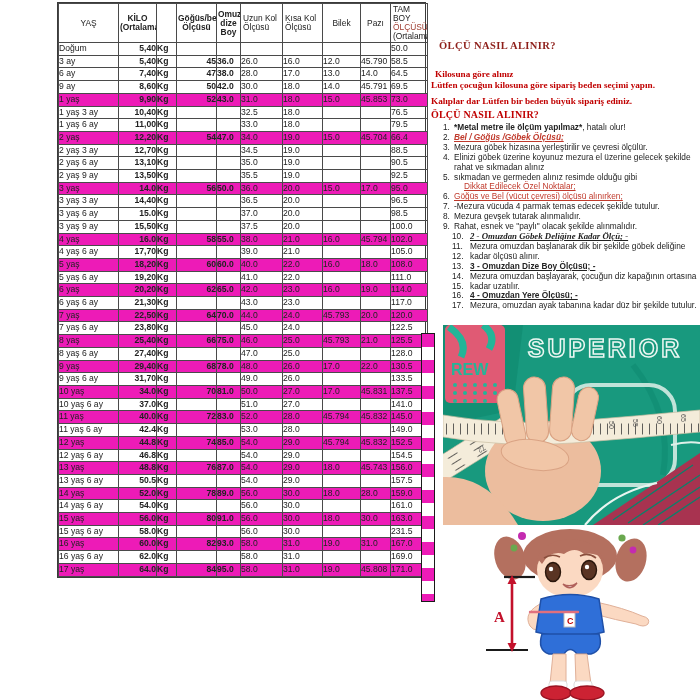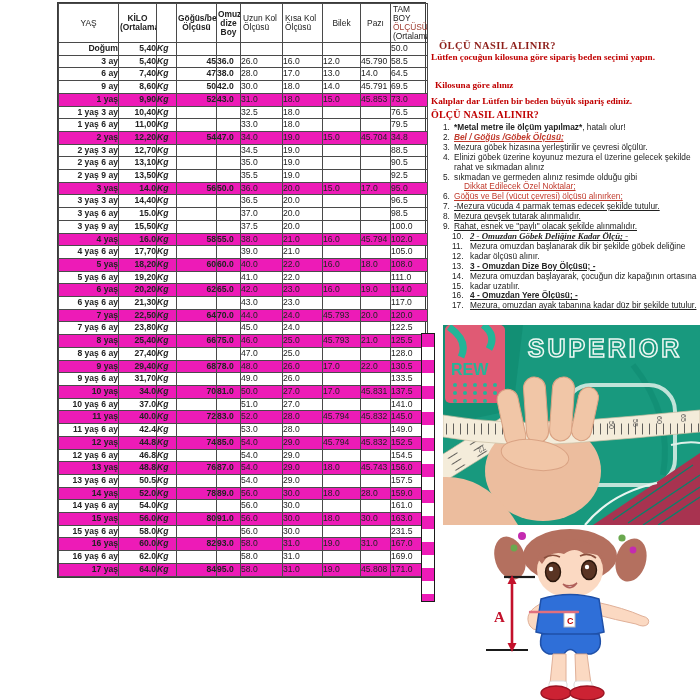--- a/index.html
+++ b/index.html
@@ -23,23 +23,23 @@
   }
   table.size thead th{
     height:32px;font-size:8.4px;line-height:9px;text-align:center;
     font-weight:normal;white-space:normal;padding:1px;vertical-align:middle;
   }
   table.size thead th.bold{font-weight:bold;}
   table.size thead th.left{text-align:left;padding-left:2px;}
   .hdr-red{color:#9e3b2f;}
   .hdr-sm{font-size:7.6px;}
   table.size tbody td{height:11.7px;line-height:11.7px;padding:0;}
-  td.c0{text-align:right;font-weight:bold;}
+  td.c0{text-align:left;}
   td.c1{text-align:right;font-weight:bold;padding-right:2px;}
-  td.c2{font-weight:bold;padding-left:1px;font-style:italic;}
+  td.c2{font-weight:bold;padding-left:1px;}
   td.c3{text-align:right;font-weight:bold;padding-right:3px;}
   td.c4{font-weight:bold;padding-left:2px;}
   td.c5,td.c6,td.c7,td.c8,td.c9{padding-left:3px;}
   tr.hl td{background:var(--magenta,#ED1BB7);}
   
   .panel{position:absolute;left:427px;top:0;width:273px;}
   .p-h1{
     margin:40px 0 0 12px;font-family:"Liberation Serif",serif;font-weight:bold;
     font-size:10.5px;color:#8e1f1a;letter-spacing:.4px;
   }
@@ -52,21 +52,21 @@
   .mlist{margin:3px 0 0 0;}
   .li{display:flex;line-height:9.9px;font-size:8.3px;margin-left:16px;}
   .li .num{flex:0 0 11px;}
   .li.gap{margin-left:25px;}
   .li.gap .num{flex:0 0 18px;}
   .li.cont{margin-left:26px;}
   .li .txt{white-space:nowrap;}
   .li .txt.wrap{white-space:normal;}
   .t-red-biu{color:#c0392b;font-weight:bold;font-style:italic;text-decoration:underline;}
   .t-red-u{color:#c0392b;text-decoration:underline;}
-  .t-u{text-decoration:underline;}
+  .t-u{}
   .t-biu-serif{font-family:"Liberation Serif",serif;font-weight:bold;font-style:italic;text-decoration:underline;font-size:8.8px;}
   .t-bu{font-weight:bold;text-decoration:underline;}
   
   .check-strip{
     position:absolute;left:421px;top:333px;width:12px;height:267px;
     border:1px solid #1a1a1a;
     background:repeating-linear-gradient(180deg,var(--magenta,#ED1BB7) 0 13px,#ffffff 13px 26px);
   }
   .photo{position:absolute;left:443px;top:325px;width:257px;height:200px;}
   .figure{position:absolute;left:478px;top:528px;width:185px;height:172px;}
@@ -190,21 +190,21 @@
         <tr class="hl">
           <td class="c0">2 yaş</td>
           <td class="c1">12,20</td>
           <td class="c2">Kg</td>
           <td class="c3">54</td>
           <td class="c4">47.0</td>
           <td class="c5">34.0</td>
           <td class="c6">19.0</td>
           <td class="c7">15.0</td>
           <td class="c8">45.704</td>
-          <td class="c9">34.8</td>
+          <td class="c9">66.4</td>
         </tr>
         <tr>
           <td class="c0">2 yaş 3 ay</td>
           <td class="c1">12,70</td>
           <td class="c2">Kg</td>
           <td class="c3"></td>
           <td class="c4"></td>
           <td class="c5">34.5</td>
           <td class="c6">19.0</td>
           <td class="c7"></td>
@@ -606,22 +606,22 @@
           <td class="c7">19.0</td>
           <td class="c8">45.808</td>
           <td class="c9">171.0</td>
         </tr>
       </tbody>
   </table>
 </div>
 
 <div class="panel">
   <div class="p-h1">ÖLÇÜ NASIL ALINIR?</div>
+  <div class="p-red p-r1">Kilosuna göre alınız</div>
   <div class="p-red p-r2">Lütfen çocuğun kilosuna göre sipariş beden seçimi yapın.</div>
-  <div class="p-red p-r1">Kilosuna göre alınız</div>
   <div class="p-red p-r3">Kalıplar dar Lütfen bir beden büyük sipariş ediniz.</div>
   <div class="p-red p-h2">ÖLÇÜ NASIL ALINIR?</div>
   <div class="mlist">
       <div class="li">
         <span class="num">1.</span>
         <span class="txt"><b>*Metal metre ile ölçüm yapılmaz*</b>, hatalı olur!</span>
       </div>
       <div class="li">
         <span class="num">2.</span>
         <span class="txt t-red-biu">Bel / Göğüs /Göbek Ölçüsü;</span>

